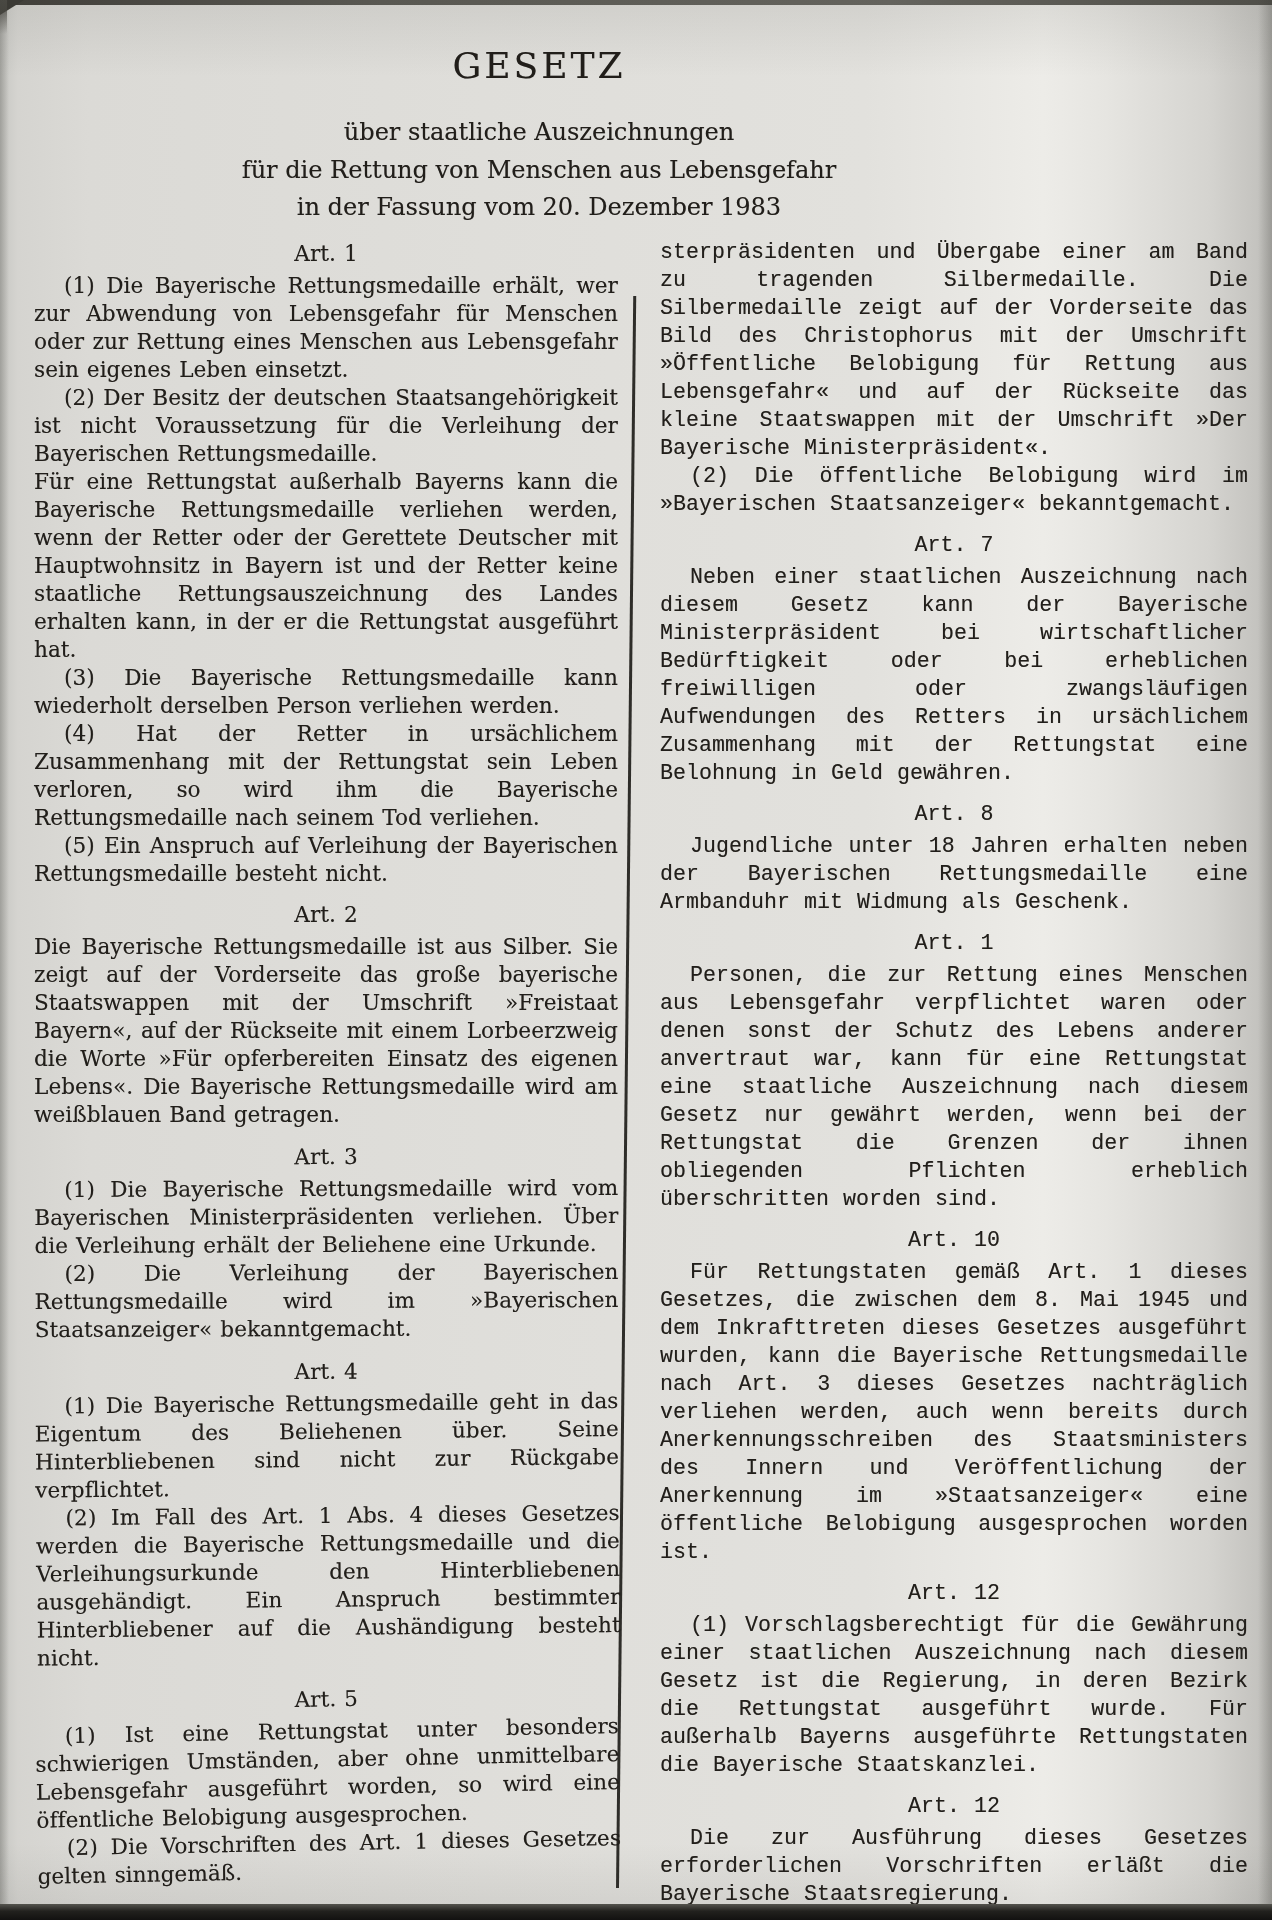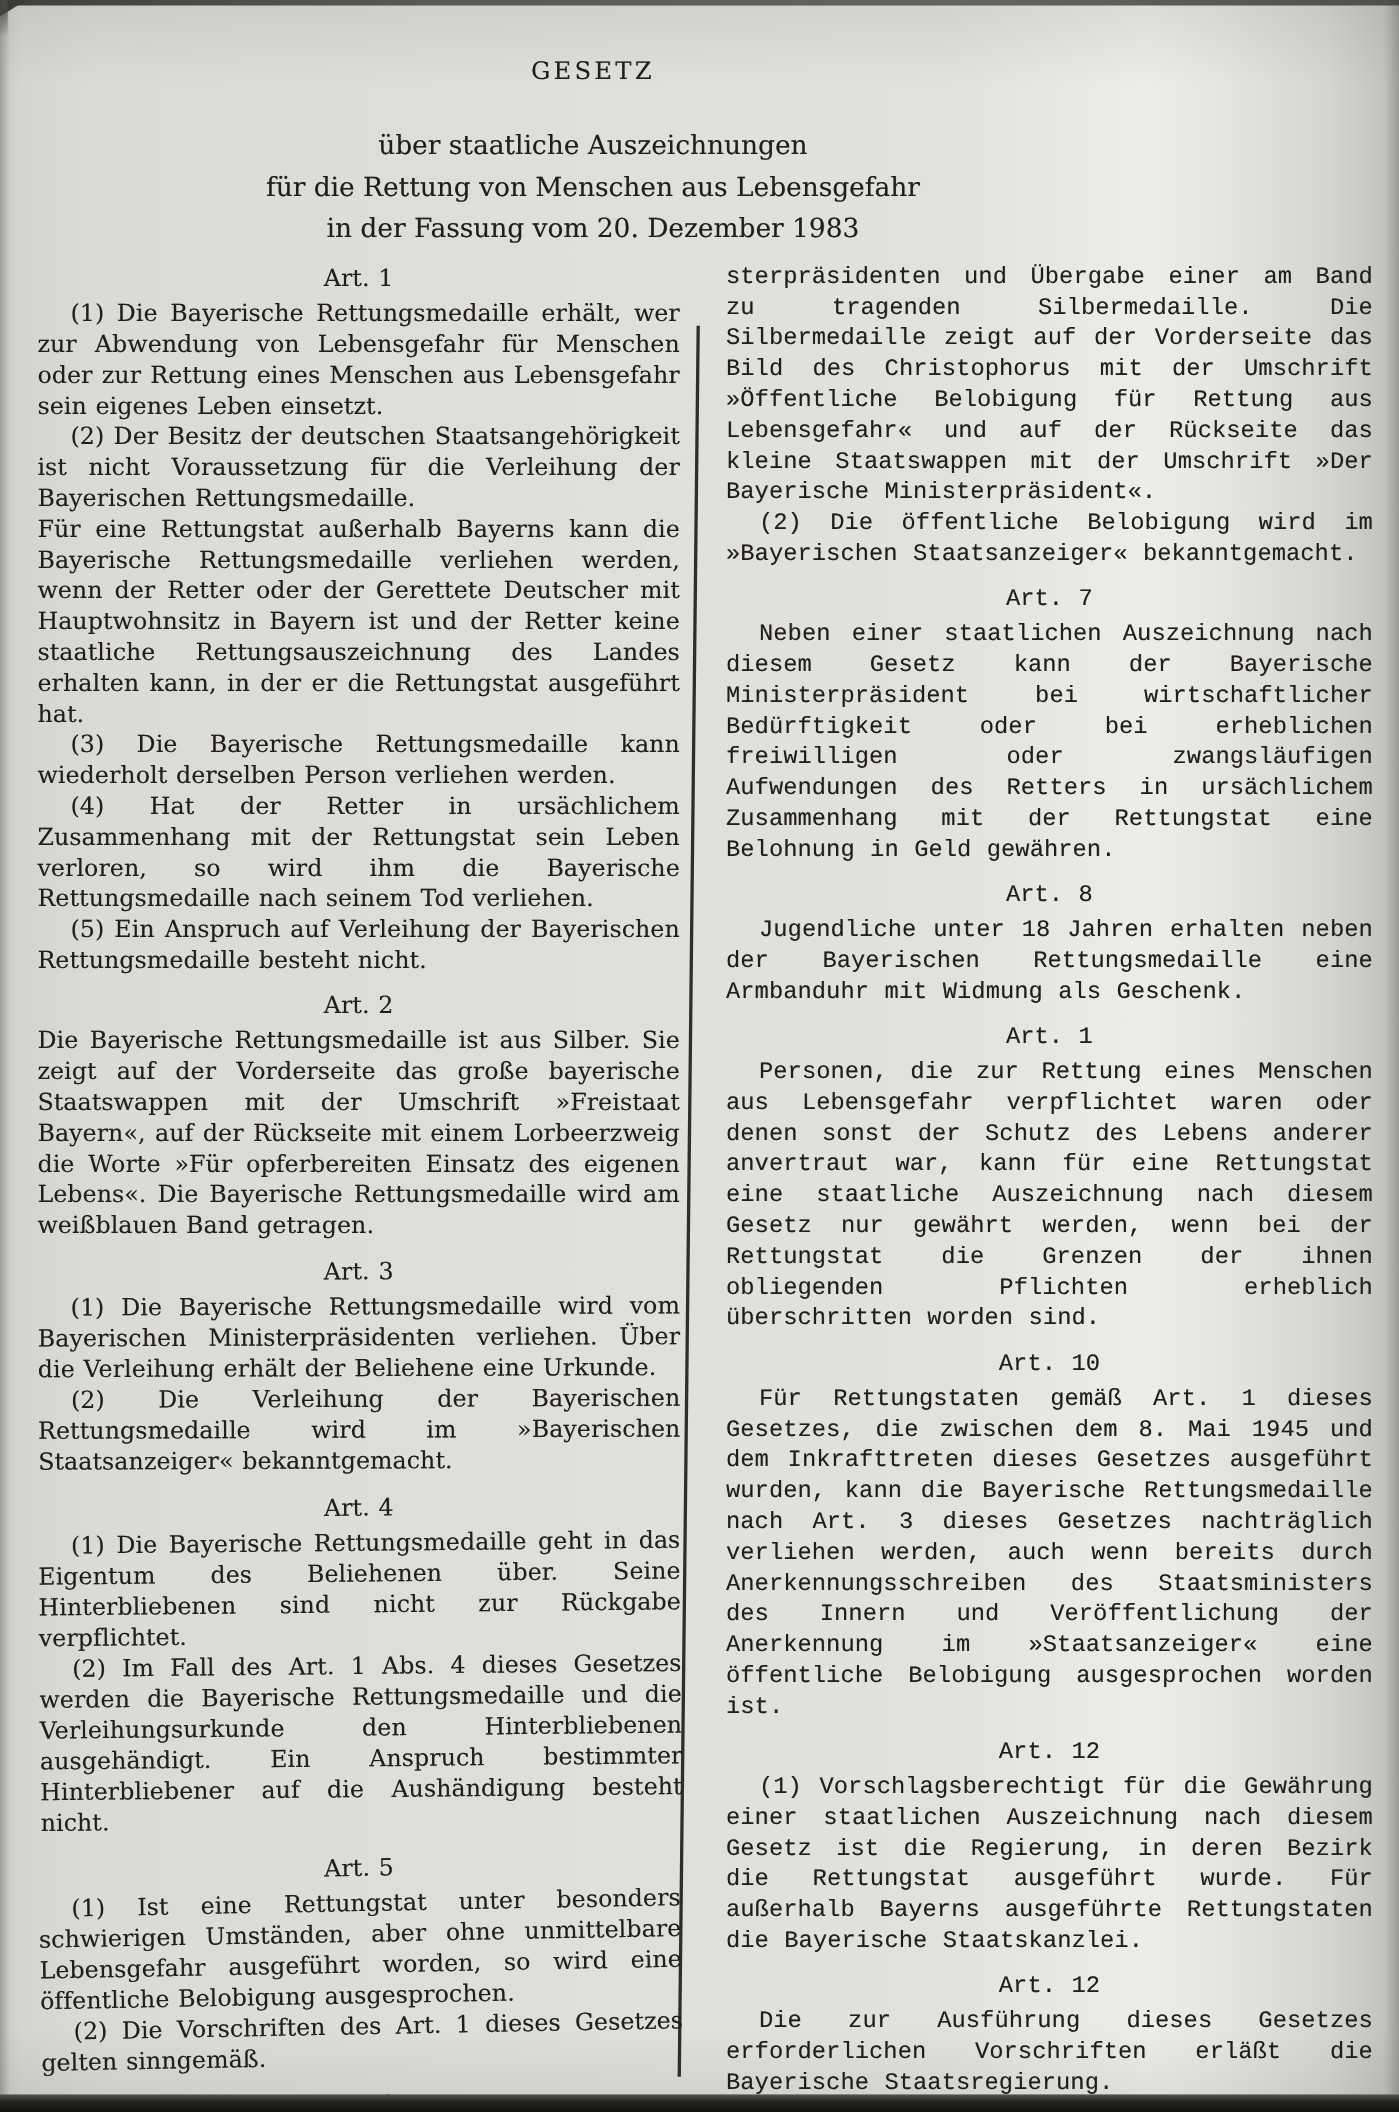--- a/index.html
+++ b/index.html
@@ -4,21 +4,21 @@
 <style>
   html,body{margin:0;padding:0;}
   body{width:1272px;height:1920px;position:relative;overflow:hidden;
        font-family:"DejaVu Serif","Liberation Serif",serif;background:#d9d8d4;}
   .page{position:absolute;inset:0;
     background:
       linear-gradient(180deg, rgba(110,110,104,0.14) 0%, rgba(0,0,0,0) 4%, rgba(0,0,0,0) 96%, rgba(60,60,55,0.10) 100%),
       linear-gradient(90deg,#c7c7c3 0%,#d5d4d0 1.4%,#dbdad6 7%,#dfdeda 38%,#e2e1dd 68%,#edece8 82%,#e6e5e1 87%,#d5d4d0 95%,#bfbeba 100%);}
   .ink{color:#211e1a;text-shadow:0.25px 0 0 rgba(33,30,26,0.45);}
   .header{position:absolute;left:0;top:44px;width:1078px;text-align:center;}
-  .title{font-size:22px;letter-spacing:3px;line-height:44px;margin:0 0 26px 0;}
+  .title{font-size:36px;letter-spacing:3px;line-height:44px;margin:0 0 26px 0;}
   .subtitle{font-size:24px;line-height:37.5px;margin:0;}
   .col{position:absolute;top:238px;font-size:21.5px;line-height:28px;
        text-align:justify;letter-spacing:0.1px;word-spacing:1px;}
   .col-left{left:34px;width:584px;}
   .col-right{left:660px;width:588px;font-family:Liberation Mono, monospace;}
   .art-heading{text-align:center;margin:13px 0 4px 0;}
   .col-left section:first-child .art-heading{margin-top:2px;}
   .para{margin:0;}
   .indent{text-indent:30px;}
   

